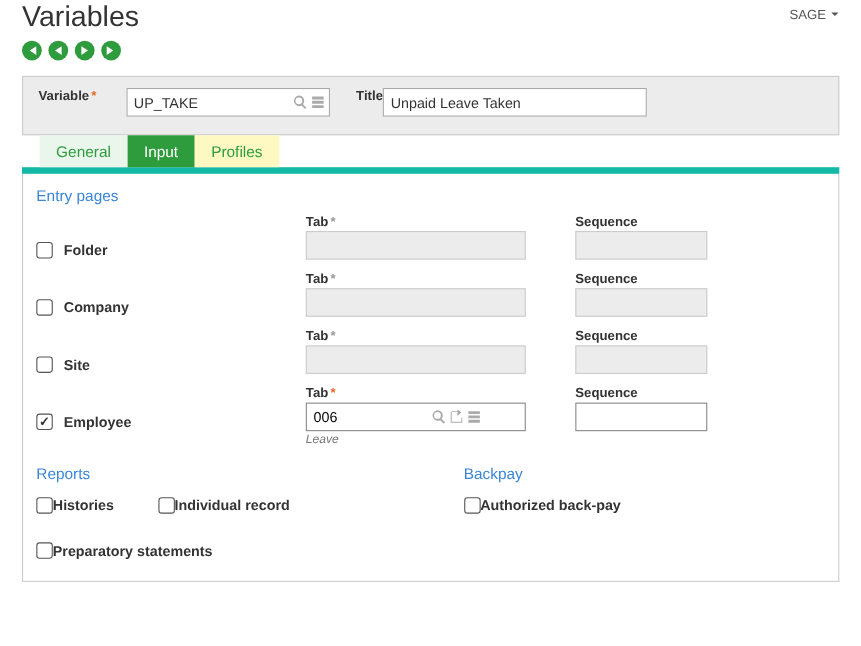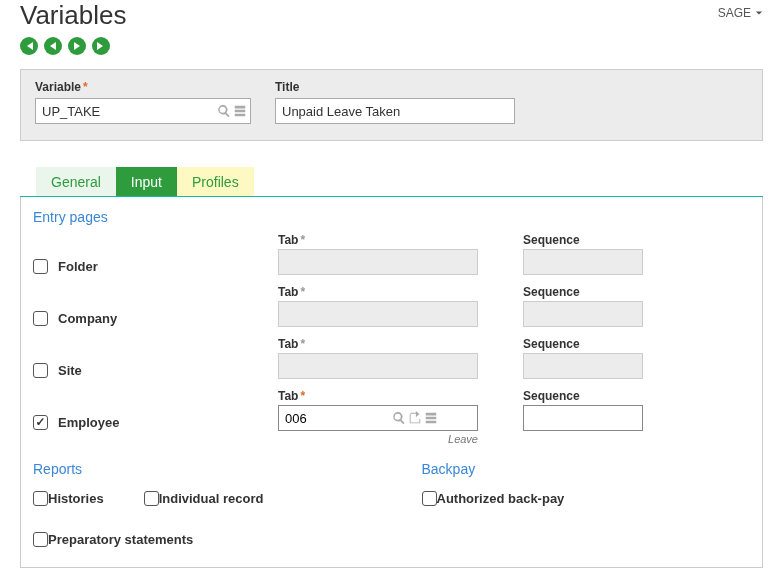--- a/index.html
+++ b/index.html
@@ -49,31 +49,32 @@
     cursor: pointer;
   }
   .nav-btn svg { width: 10px; height: 10px; fill: #fff; }
   .top-box {
     background: #ececec;
     border: 1px solid #ccc;
     padding: 10px 14px 16px 14px;
     display: flex;
     gap: 24px;
   }
-  .field-col { display: flex; flex-direction: column; }
+  .field-col { display: flex; flex-direction: row; }
   .field-label {
     font-size: 12px;
     font-weight: 600;
     color: #333;
     margin-bottom: 4px;
   }
   .req { color: #e06a27; margin-left: 2px; }
   .input-wrap {
     position: relative;
-    width: 216px;
+    width: 185px;
+    margin-left: 27px;
   }
   .input-wrap input, .title-input {
     width: 100%;
     height: 26px;
     border: 1px solid #aaa;
     background: #fff;
     padding: 2px 6px;
     font-size: 13px;
     color: #333;
   }
@@ -84,22 +85,21 @@
     top: 50%;
     transform: translateY(-50%);
     display: flex;
     gap: 2px;
     color: #999;
     font-size: 12px;
   }
   .input-icons svg { width: 14px; height: 14px; fill: #aaa; }
   .tabs {
     display: flex;
-    margin-top: 26px;
-    border-bottom: 1px solid #14b8a6;
+    border-bottom: 6px solid #14b8a6;
     padding-left: 16px;
   }
   .tab {
     padding: 6px 14px;
     font-size: 14px;
     cursor: pointer;
     color: #2e9c3d;
     background: #fef9c3;
     border: 1px solid transparent;
     border-bottom: none;
@@ -177,21 +177,20 @@
   }
   .tab-active-input-wrap {
     position: relative;
     width: 164px;
   }
   .tab-active-input-wrap .input-icons { right: 4px; }
   .helper {
     font-size: 11px;
     font-style: italic;
     color: #777;
-    text-align: right;
     width: 200px;
     margin-top: 2px;
   }
   .lower {
     display: flex;
     gap: 60px;
     margin-top: 14px;
   }
   .lower .col { flex: 1; }
   .check-row {

